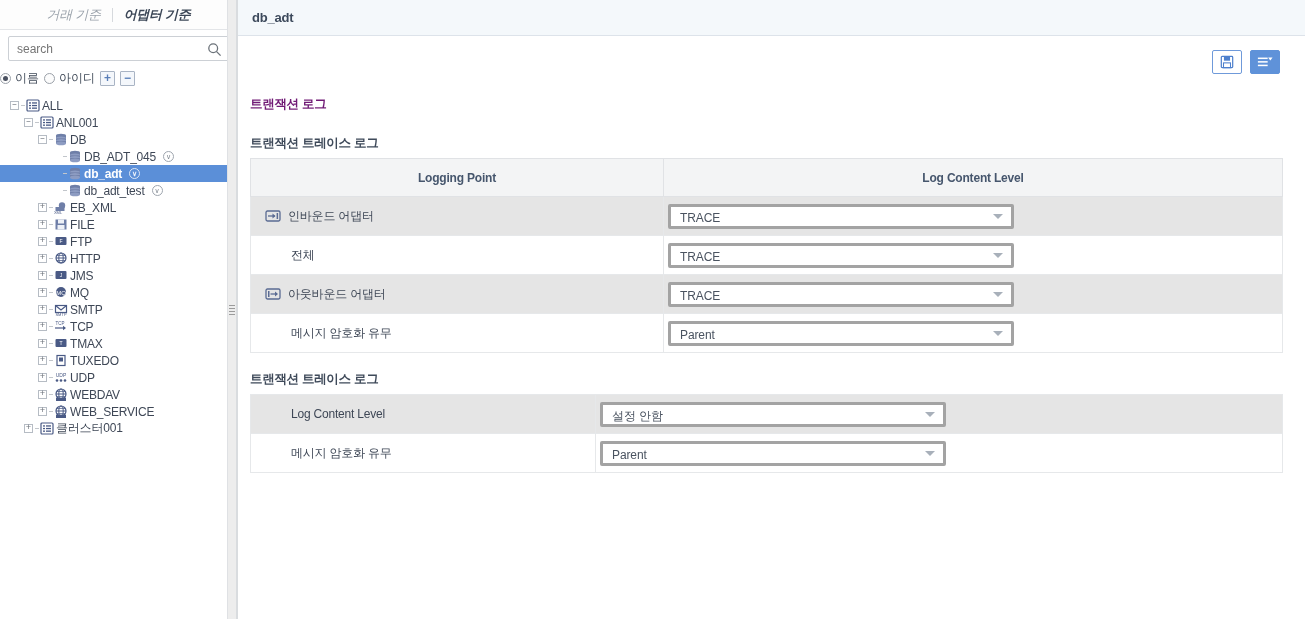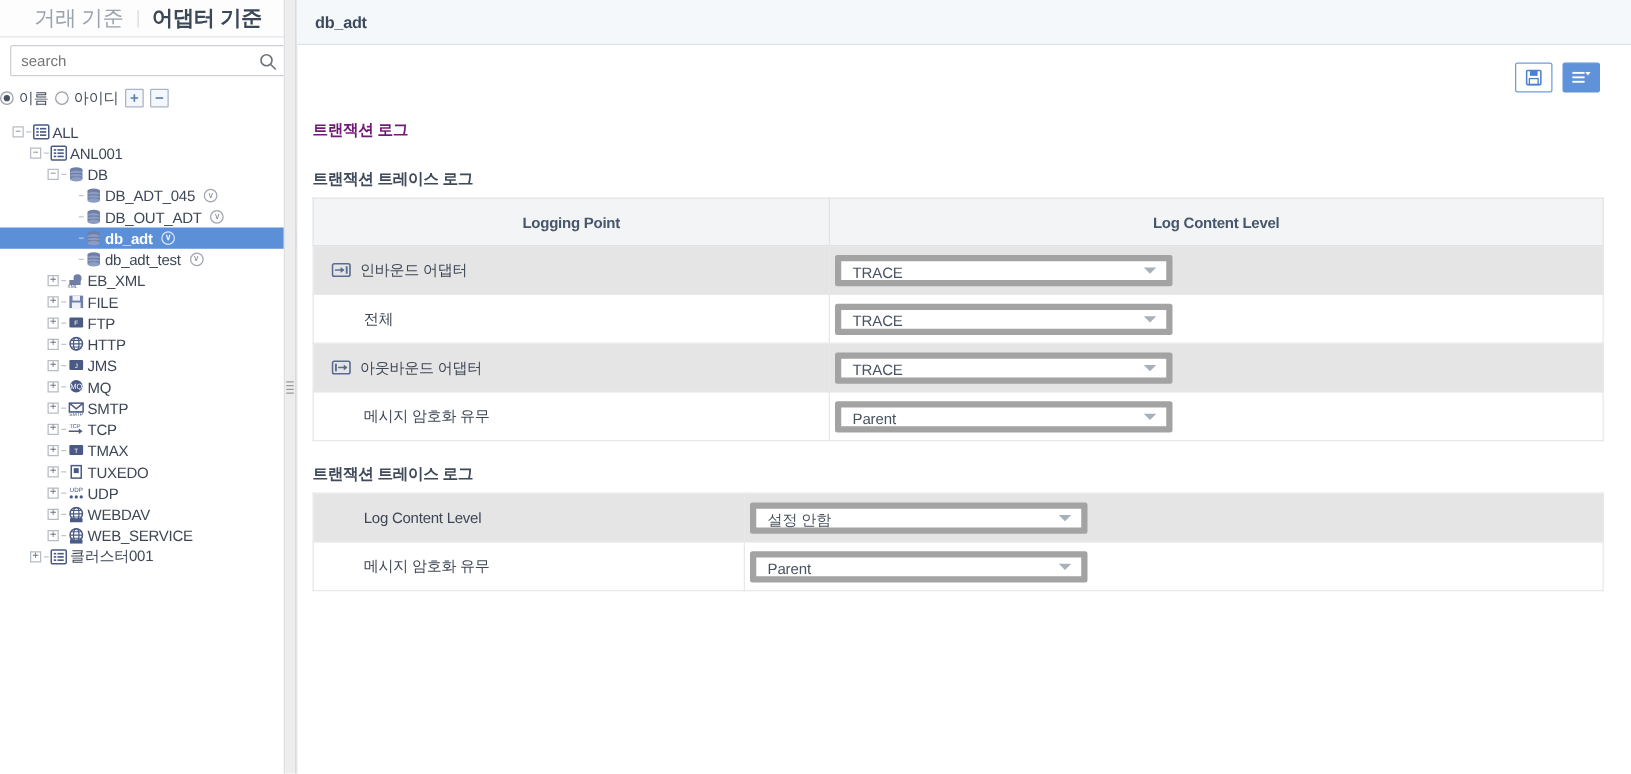--- a/index.html
+++ b/index.html
@@ -21,22 +21,22 @@
     position: relative;
   }
   .sb-tabs {
     height: 30px; min-height:30px;
     display: flex; align-items: center; justify-content: center;
     gap: 0px;
     border-bottom: 1px solid #e3e5e8;
     background: #fdfdfd;
   }
   .sb-tab {
-    font-size: 17px; color: #9aa2ab; padding: 0 11px;
-    letter-spacing: -0.3px; cursor: pointer;
+    font-size: 13px; color: #9aa2ab; padding: 0 11px;
+    letter-spacing: -0.3px; cursor: pointer; font-style: italic;
   }
   .sb-tab.active { color: #3c4757; font-weight: bold; }
   .sb-tab-div { width:1px; height:14px; background:#d6d9dd; }
 
   .sb-search-wrap { padding: 6px 8px 4px 8px; }
   .sb-search {
     position: relative; height: 25px;
     border: 1px solid #ccd0d5; background: #fff; border-radius: 2px;
     display:flex; align-items:center;
   }
@@ -168,22 +168,22 @@
     border: 1px solid #e6e8ea; height: 39px; font-size: 12px; color: #3e4756;
     padding: 0 14px; vertical-align: middle;
   }
   tr.shade td { background: #e5e5e5; }
   tr.plain td { background: #ffffff; }
   .cell-lab { display:flex; align-items:center; gap: 7px; letter-spacing:-0.2px; }
   .cell-lab.indent { padding-left: 26px; }
   .licon { width:16px; height:14px; flex:none; display:inline-flex; align-items:center; }
 
   .sel-box {
-    position: relative; width: 270px; height: 25px;
-    border: 5px solid #a3a3a3; background: #fff; border-radius: 2px;
+    position: relative; width: 346px; height: 25px;
+    border: 3px solid #a3a3a3; background: #fff; border-radius: 2px;
     display: flex; align-items: center; padding: 4px 26px 0 9px;
     font-size: 12px; color: #4a5360; cursor: pointer; letter-spacing:-0.1px;
   }
   .sel-box .caret {
     position: absolute; right: 8px; top: 50%; margin-top:-2px;
     width: 0; height: 0; border-left: 5px solid transparent;
     border-right: 5px solid transparent; border-top: 5px solid #a8b0ba;
   }
   .radio-row { display:flex; align-items:center; gap: 26px; padding-left: 9px; }
   .radio-row .radio-lab { font-size: 12px; color:#3e4756; letter-spacing:-0.2px; }
@@ -298,40 +298,20 @@
               <ellipse cx="7" cy="2.6" rx="5" ry="1.8" fill="#6f7fa8"></ellipse>
               <rect x="2" y="2.6" width="10" height="2.4" fill="#6f7fa8"></rect>
               <ellipse cx="7" cy="5.2" rx="5" ry="1.8" fill="#8d9cc2"></ellipse>
               <rect x="2" y="5.4" width="10" height="2.4" fill="#6f7fa8"></rect>
               <ellipse cx="7" cy="7.9" rx="5" ry="1.8" fill="#8d9cc2"></ellipse>
               <rect x="2" y="8.1" width="10" height="2.2" fill="#6f7fa8"></rect>
               <ellipse cx="7" cy="10.4" rx="5" ry="1.8" fill="#8d9cc2"></ellipse>
             </svg>
           </span>
           <span class="tlabel">DB_ADT_045</span>
-          <span class="tbadge">∨</span>
-        </div>
-        <div class="tnode">
-          <span class="tw" style="width: 50px;"></span>
-          <span class="toggle none">
-            <span class="bx"></span>
-          </span>
-          <span class="tdash"></span>
-          <span class="ticon">
-            <svg width="14" height="13" viewBox="0 0 14 13">
-              <ellipse cx="7" cy="2.6" rx="5" ry="1.8" fill="#6f7fa8"></ellipse>
-              <rect x="2" y="2.6" width="10" height="2.4" fill="#6f7fa8"></rect>
-              <ellipse cx="7" cy="5.2" rx="5" ry="1.8" fill="#8d9cc2"></ellipse>
-              <rect x="2" y="5.4" width="10" height="2.4" fill="#6f7fa8"></rect>
-              <ellipse cx="7" cy="7.9" rx="5" ry="1.8" fill="#8d9cc2"></ellipse>
-              <rect x="2" y="8.1" width="10" height="2.2" fill="#6f7fa8"></rect>
-              <ellipse cx="7" cy="10.4" rx="5" ry="1.8" fill="#8d9cc2"></ellipse>
-            </svg>
-          </span>
-          <span class="tlabel">DB_OUT_ADT</span>
           <span class="tbadge">∨</span>
         </div>
         <div class="tnode sel">
           <span class="tw" style="width: 50px;"></span>
           <span class="toggle none">
             <span class="bx"></span>
           </span>
           <span class="tdash"></span>
           <span class="ticon">
             <svg width="14" height="13" viewBox="0 0 14 13">

